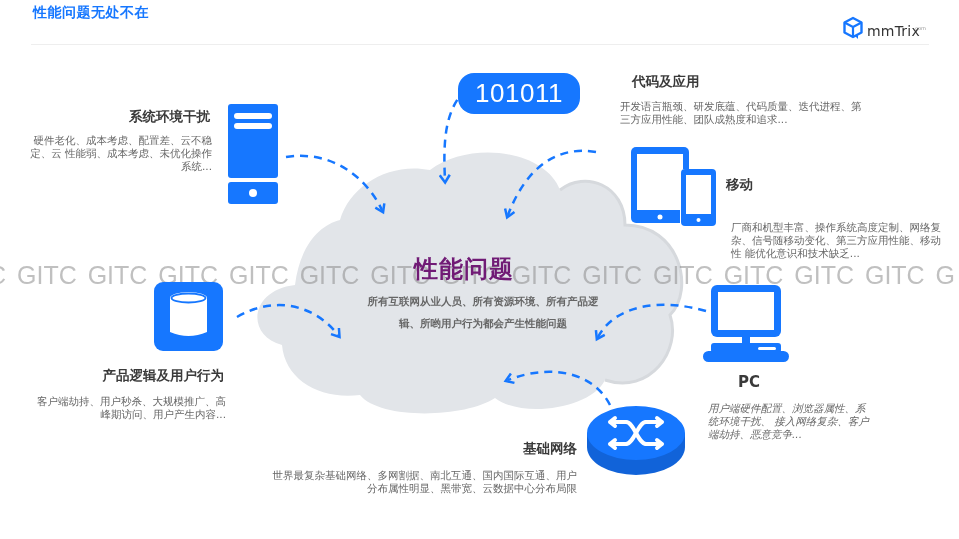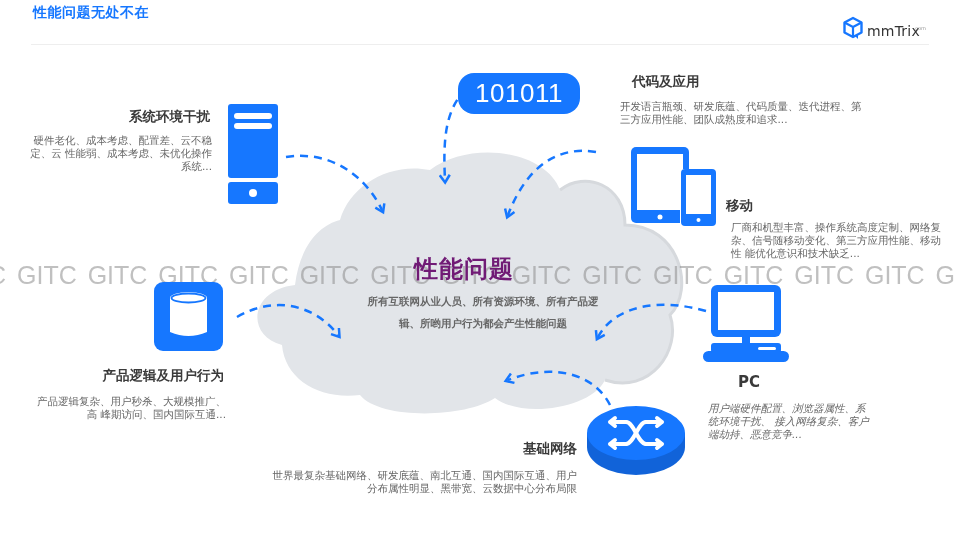--- a/index.html
+++ b/index.html
@@ -99,33 +99,33 @@
   <svg width="86" height="80" viewBox="0 0 86 80">
     <rect x="0" y="0" width="58" height="76" rx="5" fill="#1677ff"></rect>
     <rect x="6" y="7" width="46" height="56" fill="#ffffff"></rect>
     <circle cx="29" cy="70" r="2.5" fill="#ffffff"></circle>
     <rect x="49" y="22" width="37" height="58" rx="4" fill="#ffffff"></rect>
     <rect x="50" y="22" width="35" height="57" rx="4" fill="#1677ff"></rect>
     <rect x="55" y="28" width="25" height="39" fill="#ffffff"></rect>
     <circle cx="67.5" cy="73" r="2" fill="#ffffff"></circle>
   </svg>
 </div>
-<div class="abs heading" style="left:726px;top:197px;">移动</div>
+<div class="abs heading" style="left:726px;top:176px;">移动</div>
 <div class="abs desc" style="left:731px;top:221px;width:210px;">厂商和机型丰富、操作系统高度定制、网络复杂、信号随移动变化、第三方应用性能、移动性 能优化意识和技术缺乏...</div>
 
 <div class="abs" style="left:154px;top:282px;width:69px;height:69px;">
   <svg width="69" height="69" viewBox="0 0 69 69">
     <rect x="0" y="0" width="69" height="69" rx="9" fill="#1677ff"></rect>
     <path d="M16 16 L16 50 Q34.5 58 53 50 L53 16" fill="#ffffff"></path>
     <ellipse cx="34.5" cy="16" rx="18.5" ry="6" fill="#ffffff"></ellipse>
     <ellipse cx="34.5" cy="16" rx="17" ry="4.5" fill="none" stroke="#1677ff" stroke-width="1.8"></ellipse>
   </svg>
 </div>
 <div class="abs heading" style="right:735px;top:367px;text-align:right;">产品逻辑及用户行为</div>
-<div class="abs desc" style="left:30px;top:395px;width:196px;text-align:right;">产品逻辑复杂、用户秒杀、大规模推广、高 峰期访问、国内国际互通...</div>
+<div class="abs desc" style="left:30px;top:395px;width:196px;text-align:right;">客户端劫持、用户秒杀、大规模推广、高 峰期访问、用户产生内容...</div>
 
 <div class="abs" style="left:703px;top:285px;width:86px;height:78px;">
   <svg width="86" height="78" viewBox="0 0 86 78">
     <rect x="8" y="0" width="70" height="52" rx="6" fill="#1677ff"></rect>
     <rect x="15" y="7" width="56" height="38" fill="#ffffff"></rect>
     <rect x="39" y="50" width="8" height="10" fill="#1677ff"></rect>
     <rect x="8" y="58" width="70" height="10" rx="3" fill="#1677ff"></rect>
     <rect x="0" y="66" width="86" height="11" rx="5.5" fill="#1677ff"></rect>
     <rect x="55" y="62" width="18" height="3" rx="1.5" fill="#ffffff"></rect>
   </svg>
@@ -142,13 +142,13 @@
       <path d="M24 17 L40 17 M24 17 L29 13 M24 17 L29 21"></path>
       <path d="M76 17 L60 17 M76 17 L71 13 M76 17 L71 21"></path>
       <path d="M24 39 L40 39 M24 39 L29 35 M24 39 L29 43"></path>
       <path d="M76 39 L60 39 M76 39 L71 35 M76 39 L71 43"></path>
       <path d="M40 17 C 48 17, 52 39, 60 39"></path>
       <path d="M40 39 C 48 39, 52 17, 60 17"></path>
     </g>
   </svg>
 </div>
 <div class="abs heading" style="right:382px;top:440px;">基础网络</div>
-<div class="abs desc" style="left:272px;top:469px;width:305px;text-align:right;">世界最复杂基础网络、研发底蕴、南北互通、国内国际互通、用户分布属性明显、黑带宽、云数据中心分布局限</div>
+<div class="abs desc" style="left:272px;top:469px;width:305px;text-align:right;">世界最复杂基础网络、多网割据、南北互通、国内国际互通、用户分布属性明显、黑带宽、云数据中心分布局限</div>
 
 </body></html>

